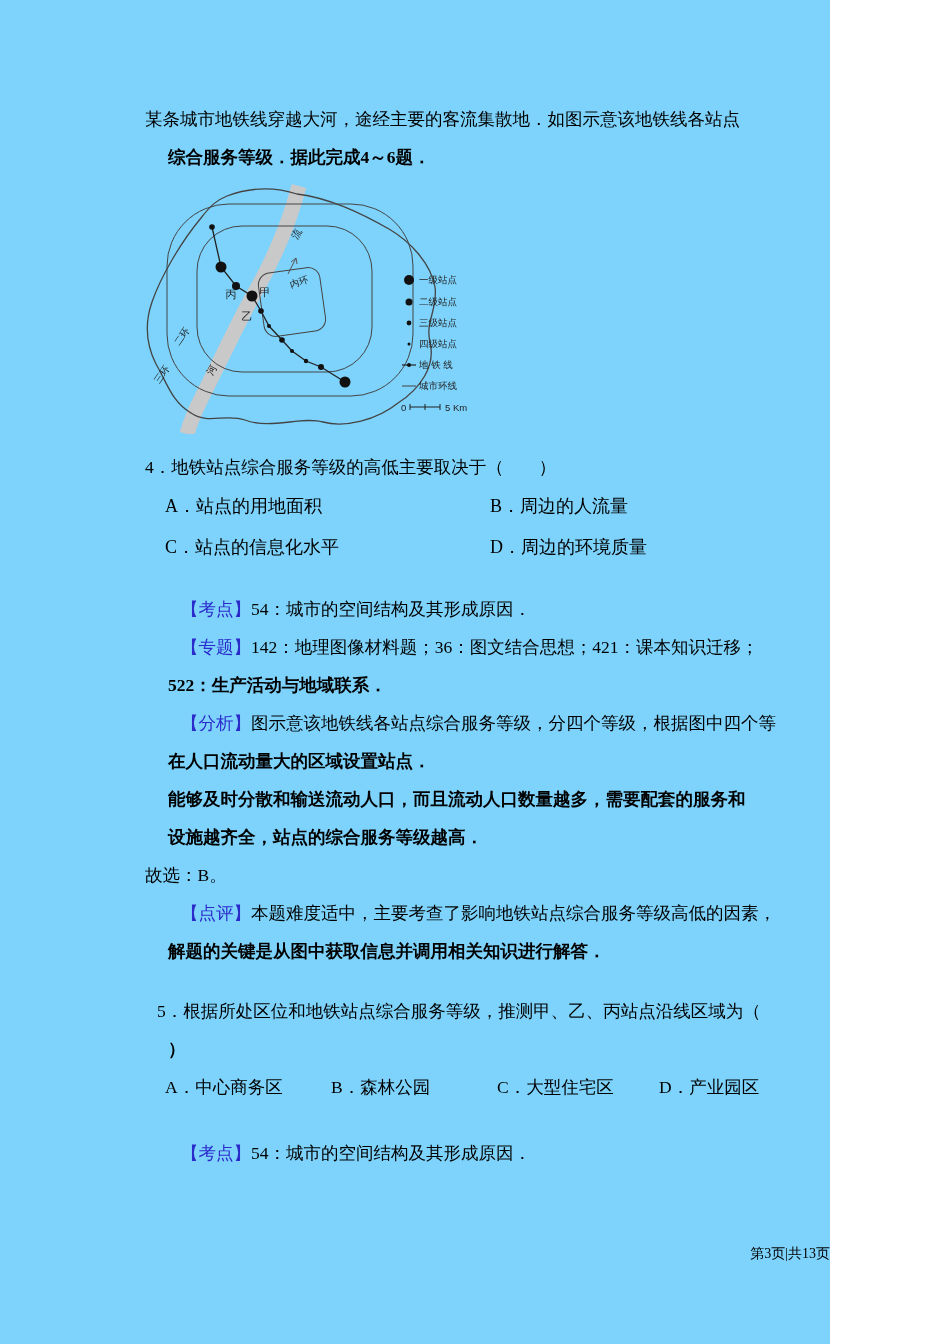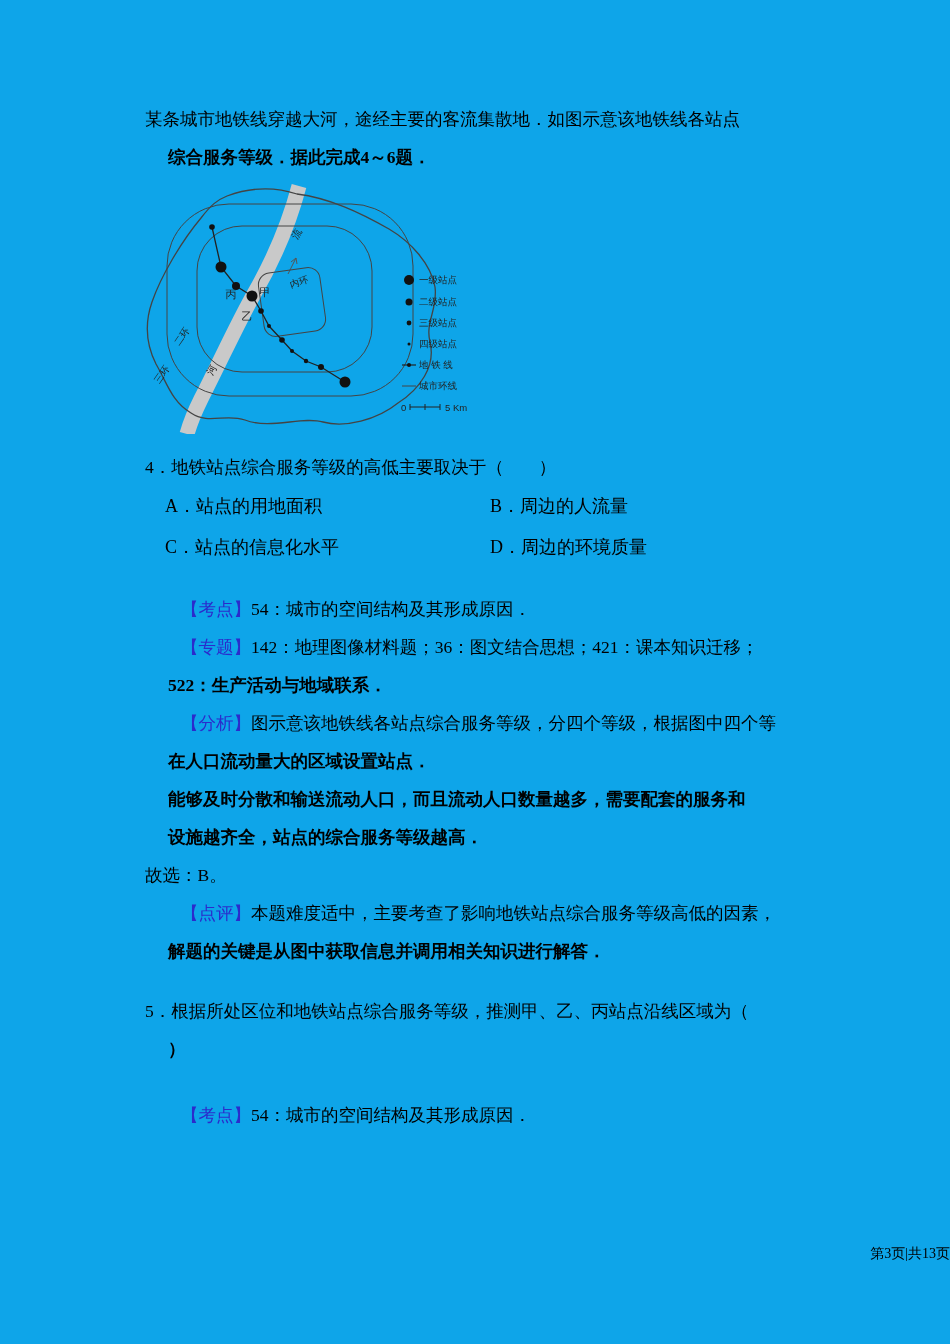--- a/index.html
+++ b/index.html
@@ -4,37 +4,37 @@
 <style>
   * { margin:0; padding:0; box-sizing:border-box; }
   html,body { background:#ffffff; }
   body {
     width:950px; height:1344px;
     font-family:"Liberation Serif","DejaVu Serif",serif;
     color:#000;
     position:relative;
     overflow:hidden;
   }
-  .page { position:relative; width:950px; height:1344px; background:#0ea5e9; }
+  .page { position:relative; width:830px; height:1344px; background:#7dd3fc; }
   .content { position:absolute; left:145px; top:100px; width:670px; }
   .line { font-size:17.5px; line-height:38px; white-space:nowrap; }
   .cont { padding-left:23px;font-weight:bold; }
   .tag { color:#2b2bcc;margin-left:36px; }
   .figure { margin-top:8px; margin-left:-6px; width:360px; height:250px; }
   .q-stem { margin-top:14px; }
   .opt-grid {
     display:grid; grid-template-columns:325px 1fr;
     padding-left:20px; font-size:18px; line-height:41px;
   }
   .opt-row {
     display:grid; grid-template-columns:166px 166px 162px auto;
     padding-left:20px; font-size:17.5px; line-height:38px;
   }
   .ann-block-start { margin-top:22px; }
-  .q5-start { margin-top:22px; }
+  .q5-start { margin-top:22px;margin-left:12px; }
   .ann2-start { margin-top:28px; }
   .footer {
     position:absolute; left:0; right:0; top:1244px;
     text-align:right; font-size:14px; line-height:20px;
   }
   .map-label { font-family:"Liberation Sans","DejaVu Sans",sans-serif; fill:#222; }
   svg .mline { stroke:#444; fill:none; }
 </style>
 </head>
 <body>
@@ -144,20 +144,26 @@
 
     <p class="line">故选：B。</p>
 
     <p class="line">
       <span class="tag">【点评】</span><span>本题难度适中，主要考查了影响地铁站点综合服务等级高低的因素，</span>
     </p>
     <p class="line cont">解题的关键是从图中获取信息并调用相关知识进行解答．</p>
 
     <p class="line q5-start">5．根据所处区位和地铁站点综合服务等级，推测甲、乙、丙站点沿线区域为（</p>
     <p class="line cont">）</p>
+    <div class="opt-row">
+      <span>A．中心商务区</span>
+      <span>B．森林公园</span>
+      <span>C．大型住宅区</span>
+      <span>D．产业园区</span>
+    </div>
 
     <p class="line ann2-start">
       <span class="tag">【考点】</span><span>54：城市的空间结构及其形成原因．</span>
     </p>
 
   </div>
 
   <div class="footer">第3页|共13页</div>
 </div>
 

